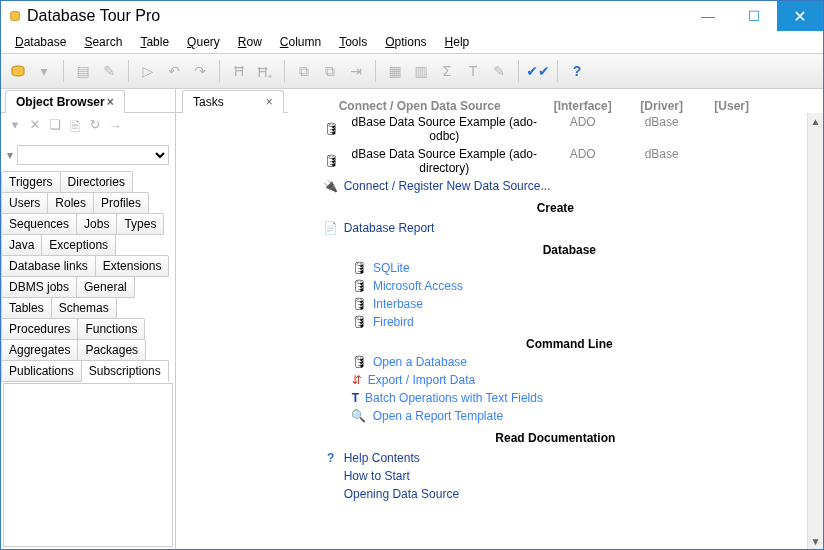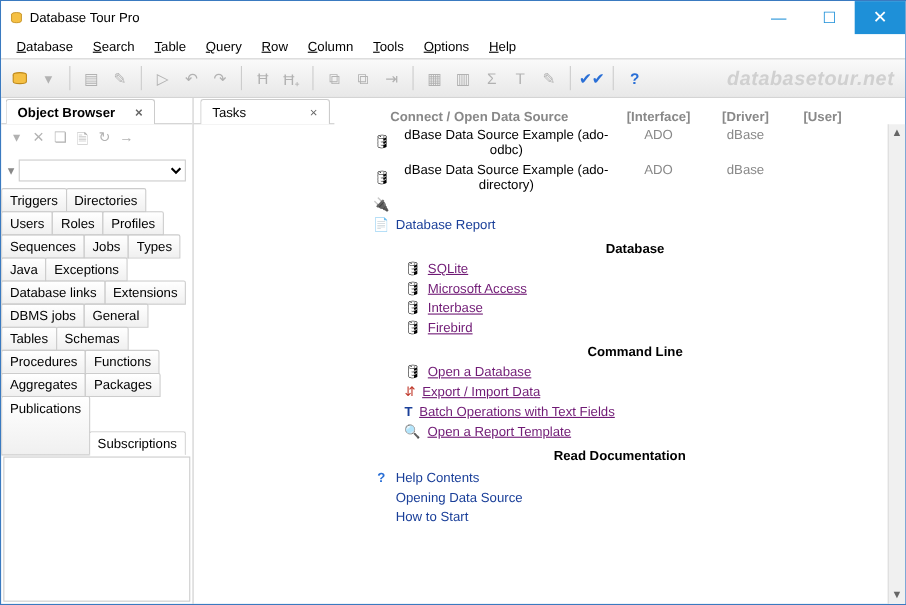--- a/index.html
+++ b/index.html
@@ -1,65 +1,65 @@
 <!DOCTYPE html>
 <html><head>
 <meta charset="utf-8">
 <style>
   * { box-sizing: border-box; font-family: "Segoe UI", Tahoma, sans-serif; }
   body { margin:0; width:824px; height:550px; background:#fff; overflow:hidden; border:1px solid #3a7ac0; }
   
   .titlebar { height:30px; background:#fff; display:flex; align-items:center; padding:0 0 0 8px; }
-  .titlebar .title { font-size:12px; color:#000; flex:1; display:flex; align-items:center; gap:6px; }
+  .titlebar .title { font-size:16px; color:#000; flex:1; display:flex; align-items:center; gap:6px; }
   .titlebar .controls { display:flex; height:100%; }
   .titlebar .controls div { width:46px; display:flex; align-items:center; justify-content:center; font-size:14px; color:#333; }
   .titlebar .controls .close { background:#1e90d8; color:#fff; font-size:16px; }
   .minimize, .maximize { color:#1e90d8 !important; }
   
   .menubar { height:22px; background:#fff; display:flex; align-items:center; font-size:12px; color:#000; padding:0 6px; gap:2px; }
   .menubar span { padding:2px 8px; }
   .menubar span::first-letter { text-decoration:underline; }
   
   .toolbar { height:36px; background:linear-gradient(#fafafa,#e8e8e8); border-top:1px solid #d0d0d0; border-bottom:1px solid #d0d0d0; display:flex; align-items:center; padding:0 6px; gap:4px; position:relative; }
   .toolbar .tbtn { width:22px; height:22px; display:flex; align-items:center; justify-content:center; color:#555; font-size:14px; }
   .toolbar .tbtn.dim { opacity:0.4; }
   .toolbar .sep { width:1px; height:22px; background:#ccc; margin:0 4px; }
   .watermark { position:absolute; right:10px; font-size:18px; font-style:italic; color:#d0d0d0; font-weight:bold; letter-spacing:0.5px; }
   
   .content { display:flex; height:calc(100% - 30px - 22px - 36px); }
   .sidebar { width:175px; border-right:1px solid #ccc; display:flex; flex-direction:column; overflow:hidden; }
   .tabhdr { display:flex; height:24px; border-bottom:1px solid #ccc; padding:0 4px; align-items:flex-end; }
-  .tab { padding:4px 10px; font-size:12px; background:#fff; border:1px solid #ccc; border-bottom:none; border-radius:3px 3px 0 0; display:flex; align-items:center; gap:18px; position:relative; top:1px; }
+  .tab { padding:4px 10px; font-size:12px; background:#fff; border:1px solid #ccc; border-bottom:none; border-radius:3px 3px 0 0; display:flex; align-items:center; gap:2px; position:relative; top:1px; }
   .tab.bold { font-weight:bold; }
   .tab .x { color:#666; font-size:12px; }
   .sidebtns { display:flex; gap:4px; padding:4px 6px; color:#666; font-size:13px; }
   .sidebtns span { width:16px; text-align:center; opacity:0.5; }
   .filterrow { display:flex; padding:2px 6px 6px; gap:4px; align-items:center; }
   .filterrow .funnel { font-size:12px; color:#888; }
   .filterrow select { flex:1; height:20px; border:1px solid #ccc; font-size:11px; background:#fff; }
   .tabgrid { display:flex; flex-wrap:wrap; padding:0; }
   .tabgrid .gtab { font-size:12px; padding:3px 7px; border:1px solid #ccc; background:linear-gradient(#fff,#f0f0f0); color:#000; border-radius:2px 2px 0 0; margin:0 -1px -1px 0; cursor:default; }
-  .tabgrid .gtab.active { background:#fff; border-bottom:1px solid #fff;margin-top:32px; }
+  .tabgrid .gtab.active { background:#fff; border-bottom:1px solid #fff; }
   .listarea { flex:1; border:1px solid #ccc; margin:2px; background:#fff; }
   .main { flex:1; display:flex; flex-direction:row; position:relative; }
   .mainbody { flex:1; overflow-y:auto; padding:10px 8px; font-size:12px; position:relative;text-align:center; }
   .scrollbar { position:absolute; right:0; top:24px; bottom:0; width:16px; background:#f0f0f0; border-left:1px solid #ddd; }
   .scrollbar .arrow { height:16px; display:flex; align-items:center; justify-content:center; color:#666; font-size:10px; }
   .section-title { font-weight:bold; color:#000; margin:6px 0 4px 0; }
   .cols { display:flex; gap:0; color:#888; font-weight:bold; }
   .cols span:nth-child(1){ width:248px; }
   .cols span:nth-child(2){ width:78px; }
   .cols span:nth-child(3){ width:80px; }
   .cols span:nth-child(4){ width:60px; }
   .item { display:flex; align-items:center; gap:6px; padding:2px 0 2px 28px; }
   .item .link { color:#1a3f99; text-decoration:none; cursor:pointer; }
   .item .icon { width:14px; display:flex; justify-content:center; font-size:12px; }
   .subsection { font-weight:bold; margin:6px 0 2px 28px; }
   .subitem { padding-left:56px; display:flex; align-items:center; gap:6px; padding-top:2px; padding-bottom:2px; }
-  .subitem .link { color:#701a75;text-decoration:underline; }
+  .subitem .link { color:#3b82f6; }
   .row3 { display:flex; }
   .row3 .c1{ width:248px; display:flex; align-items:center; gap:6px; padding-left:28px; }
   .row3 .c2{ width:78px; color:#888; }
   .row3 .c3{ width:80px; color:#888; }
   .db-ico { width:12px; height:12px; }
 </style>
 </head>
 <body>
 
 <div class="titlebar">
@@ -114,21 +114,20 @@
   <div class="sep"></div>
   <div class="tbtn dim">▦</div>
   <div class="tbtn dim">▥</div>
   <div class="tbtn dim">Σ</div>
   <div class="tbtn dim">T</div>
   <div class="tbtn dim">✎</div>
   <div class="sep"></div>
   <div class="tbtn" style="color:#2a6fd6">✔✔</div>
   <div class="sep"></div>
   <div class="tbtn" style="color:#2a6fd6;font-weight:bold">?</div>
-  <div class="watermark">databasetour.net</div>
 </div>
 
 <div class="content">
 
   <div class="sidebar">
     <div class="tabhdr">
       <div class="tab bold">
         <span>Object Browser</span>
         <span class="x">×</span>
       </div>
@@ -199,22 +198,24 @@
       <div class="row3" style="padding:2px 0">
         <div class="c1">
             <span class="icon">🛢</span>
             <a class="link">dBase Data Source Example (ado-directory)</a>
           </div>
         <div class="c2">ADO</div>
         <div class="c3">dBase</div>
       </div>
       <div class="item">
           <span class="icon">🔌</span>
-        </div>
-
+          <a class="link">Connect / Register New Data Source...</a>
+        </div>
+
+      <div class="section-title">Create</div>
       <div class="item">
           <span class="icon">📄</span>
           <a class="link">Database Report</a>
         </div>
       <div class="subsection">Database</div>
       <div class="subitem">
           <span class="icon">🛢</span>
           <a class="link">SQLite</a>
         </div>
       <div class="subitem">
@@ -247,25 +248,25 @@
           <a class="link">Open a Report Template</a>
         </div>
 
       <div class="section-title">Read Documentation</div>
       <div class="item">
           <span class="icon" style="color:#2a6fd6;font-weight:bold">?</span>
           <a class="link">Help Contents</a>
         </div>
       <div class="item">
           <span class="icon"></span>
+          <a class="link">How to Start</a>
+        </div>
+      <div class="item">
+          <span class="icon"></span>
           <a class="link">Opening Data Source</a>
-        </div>
-      <div class="item">
-          <span class="icon"></span>
-          <a class="link">How to Start</a>
         </div>
     </div>
 
     <div class="scrollbar">
       <div class="arrow">▲</div>
       <div style="position:absolute;bottom:0;width:100%">
           <div class="arrow">▼</div>
         </div>
     </div>
   </div>

